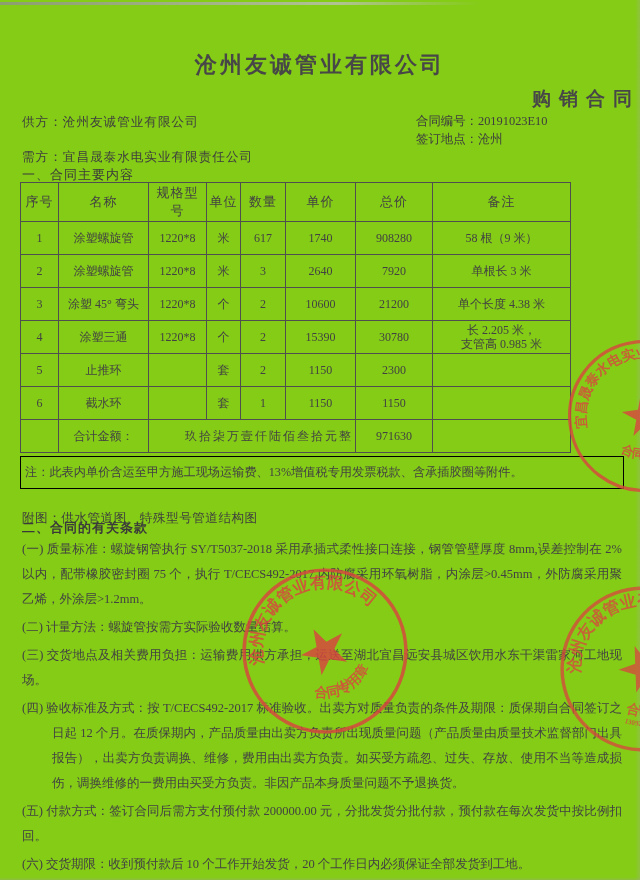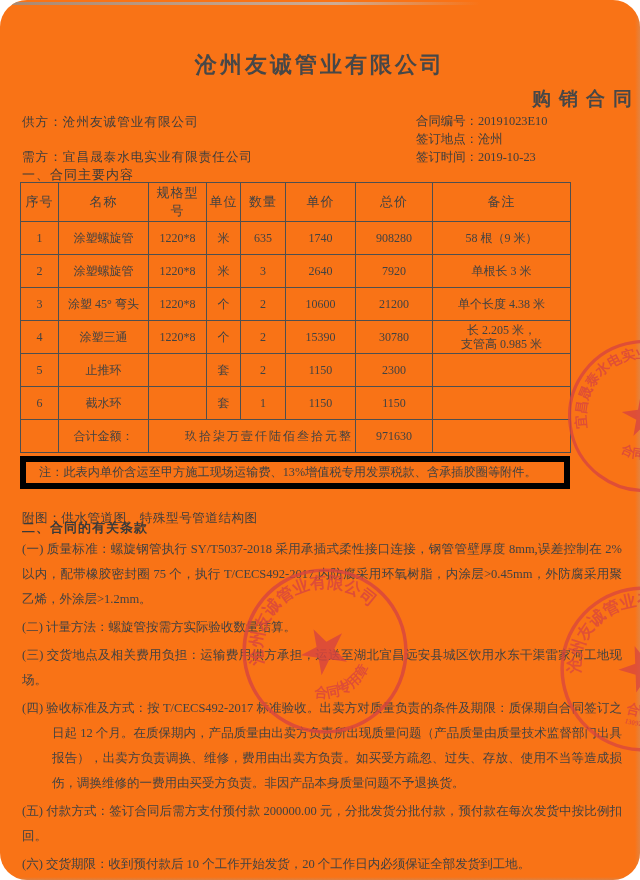--- a/index.html
+++ b/index.html
@@ -1,22 +1,21 @@
 <!DOCTYPE html>
 <html><head>
 <meta charset="utf-8">
 <style>
   * { margin:0; padding:0; box-sizing:border-box; }
   html,body { background:#ffffff; }
   .page {
     position:relative; width:640px; height:880px; margin:0 auto;
-    background:#f97316; overflow:hidden;
+    background:#84cc16; overflow:hidden;
     font-family:"Liberation Serif", serif;
     color:#3e3e3e;
-    border-radius:27px;
   }
   
   .scan-edge-top { position:absolute; top:2px; left:0; width:75%; height:2.5px;
     background:linear-gradient(90deg,#8f8f8f,#bfbfbf 70%,rgba(200,200,200,0)); opacity:.75; }
   .scan-edge-right { position:absolute; top:0; right:0; width:5px; height:100%;
     background:linear-gradient(270deg,rgba(170,170,170,.28),rgba(170,170,170,0)); }
   .scan-edge-bottom { position:absolute; bottom:0; left:0; width:100%; height:3px;
     background:linear-gradient(0deg,rgba(160,160,160,.3),rgba(160,160,160,0)); }
 
   .doc-title { position:absolute; top:50px; left:0; width:100%; text-align:center;
@@ -34,22 +33,22 @@
 
   table.items { position:absolute; left:20px; top:182px; width:550px;
     border-collapse:collapse; table-layout:fixed; text-align:center; font-size:12px; color:#424242; }
   table.items th, table.items td { border:1px solid #4f4f4f; padding:1px 2px; font-weight:normal; overflow:hidden; }
   table.items thead th { height:37px; font-size:13px; letter-spacing:1px; }
   table.items tbody td { height:33px; }
   td.col-remark { white-space:pre-line; line-height:14px; }
   tr.total-row td { height:33px; }
   .amount-words { letter-spacing:2px;text-align:right; }
 
-  .note-box { position:absolute; left:20px; top:456px; width:550px; height:33px;
-    border:6px solid #000000; display:flex; align-items:center; padding:0 13px;
+  .note-box { position:absolute; left:20px; top:456px; width:604px; height:33px;
+    border:1px solid #000000; display:flex; align-items:center; padding:0 4px;
     font-size:12.2px; white-space:nowrap; color:#424242; }
 
   .attachment { position:absolute; left:22px; top:510px; font-size:12.6px; letter-spacing:.5px; }
   .sec2-heading { position:absolute; left:22px; top:519px; font-size:13px; font-weight:600; letter-spacing:1px; color:#3a3a3a; }
 
   .clauses { position:absolute; left:22px; top:537px; width:600px; font-size:12.5px; }
   .clause { line-height:25px; margin-bottom:3px; text-align:justify; color:#424242; }
   .clause.hang { padding-left:30px; text-indent:-30px; }
 
   
@@ -70,21 +69,20 @@
 
   <div class="doc-title">沧州友诚管业有限公司</div>
   <div class="doc-subtitle">购销合同</div>
 
   <div class="party party-buyer"><span>需方：</span><span>宜昌晟泰水电实业有限责任公司</span></div>
   <div class="party party-supplier"><span>供方：</span><span>沧州友诚管业有限公司</span></div>
 
   <div class="meta">
     <div><span>合同编号：</span><span>20191023E10</span></div>
     <div><span>签订地点：</span><span>沧州</span></div>
-    <div><span>签订时间：</span><span>2019-10-23</span></div>
   </div>
 
   <div class="sec1-heading">一、合同主要内容</div>
 
   <table class="items">
     <colgroup>
       <col style="width:38px">
         <col style="width:90px">
         <col style="width:58px">
         <col style="width:34px">
@@ -104,21 +102,21 @@
         <th>总价</th>
         <th>备注</th>
       </tr>
     </thead>
     <tbody>
       <tr>
         <td>1</td>
         <td>涂塑螺旋管</td>
         <td>1220*8</td>
         <td>米</td>
-        <td>635</td>
+        <td>617</td>
         <td>1740</td>
         <td>908280</td>
         <td class="col-remark">58 根（9 米）</td>
       </tr>
       <tr>
         <td>2</td>
         <td>涂塑螺旋管</td>
         <td>1220*8</td>
         <td>米</td>
         <td>3</td>

